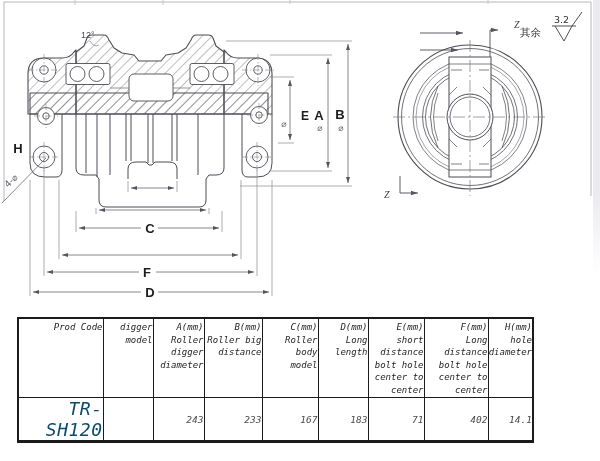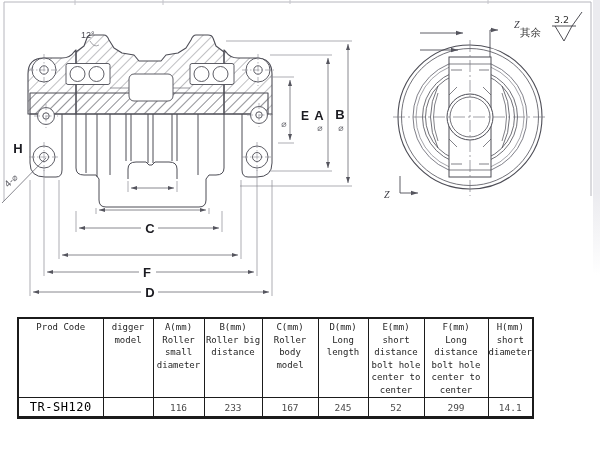--- a/index.html
+++ b/index.html
@@ -20,31 +20,31 @@
   .zlbl{font-family:"Liberation Serif",serif;font-style:italic;font-size:10px;fill:#3c3c44;}
   .cn{font-family:"DejaVu Sans",sans-serif;font-size:10.5px;fill:#333;}
   .rough{font-family:"DejaVu Sans",sans-serif;font-size:9.5px;fill:#333;}
 
   table.spec{
     position:absolute;left:17px;top:317px;width:515px;
     border-collapse:collapse;table-layout:fixed;
     border:2px solid #1b1b1b;border-bottom:3px solid #1b1b1b;
   }
   table.spec th,table.spec td{
-    border:1.5px solid #1b1b1b;text-align:center;overflow:hidden;
+    border:1.5px solid #1b1b1b;text-align:right;overflow:hidden;font-style:italic;
   }
   table.spec th{
     font-weight:normal;font-size:9px;line-height:12.5px;color:#1f1f1f;
     vertical-align:top;padding:2px 0 0 0;white-space:pre-line;height:76px;
   }
   table.spec td{
     font-size:9.5px;color:#4a4a4a;height:18px;padding:0;
   }
   table.spec td.prodcode{
-    font-size:12px;color:#000000;letter-spacing:0.5px;
+    font-size:18px;color:#0c4a6e;letter-spacing:0.5px;
   }
 </style>
 </head>
 <body>
 
 
 
 <div class="page-edge"></div>
 
 <svg width="600" height="310" viewBox="0 0 600 310">
@@ -262,21 +262,21 @@
       <col style="width:64px">
       <col style="width:45px">
   </colgroup>
   <thead>
     <tr>
         <th>Prod Code</th>
         <th>digger
 model</th>
         <th>A(mm)
 Roller
-small
+digger
 diameter</th>
         <th>B(mm)
 Roller big
 distance</th>
         <th>C(mm)
 Roller
 body
 model</th>
         <th>D(mm)
 Long
@@ -287,33 +287,33 @@
 bolt hole
 center to
 center</th>
         <th>F(mm)
 Long
 distance
 bolt hole
 center to
 center</th>
         <th>H(mm)
-short
+hole
 diameter</th>
       </tr>
   </thead>
   <tbody>
       <tr>
         <td class="prodcode">TR-SH120</td>
         <td></td>
-        <td>116</td>
+        <td>243</td>
         <td>233</td>
         <td>167</td>
-        <td>245</td>
-        <td>52</td>
-        <td>299</td>
+        <td>183</td>
+        <td>71</td>
+        <td>402</td>
         <td>14.1</td>
       </tr>
     </tbody>
 </table>
 
 
 
 
 </body></html>

